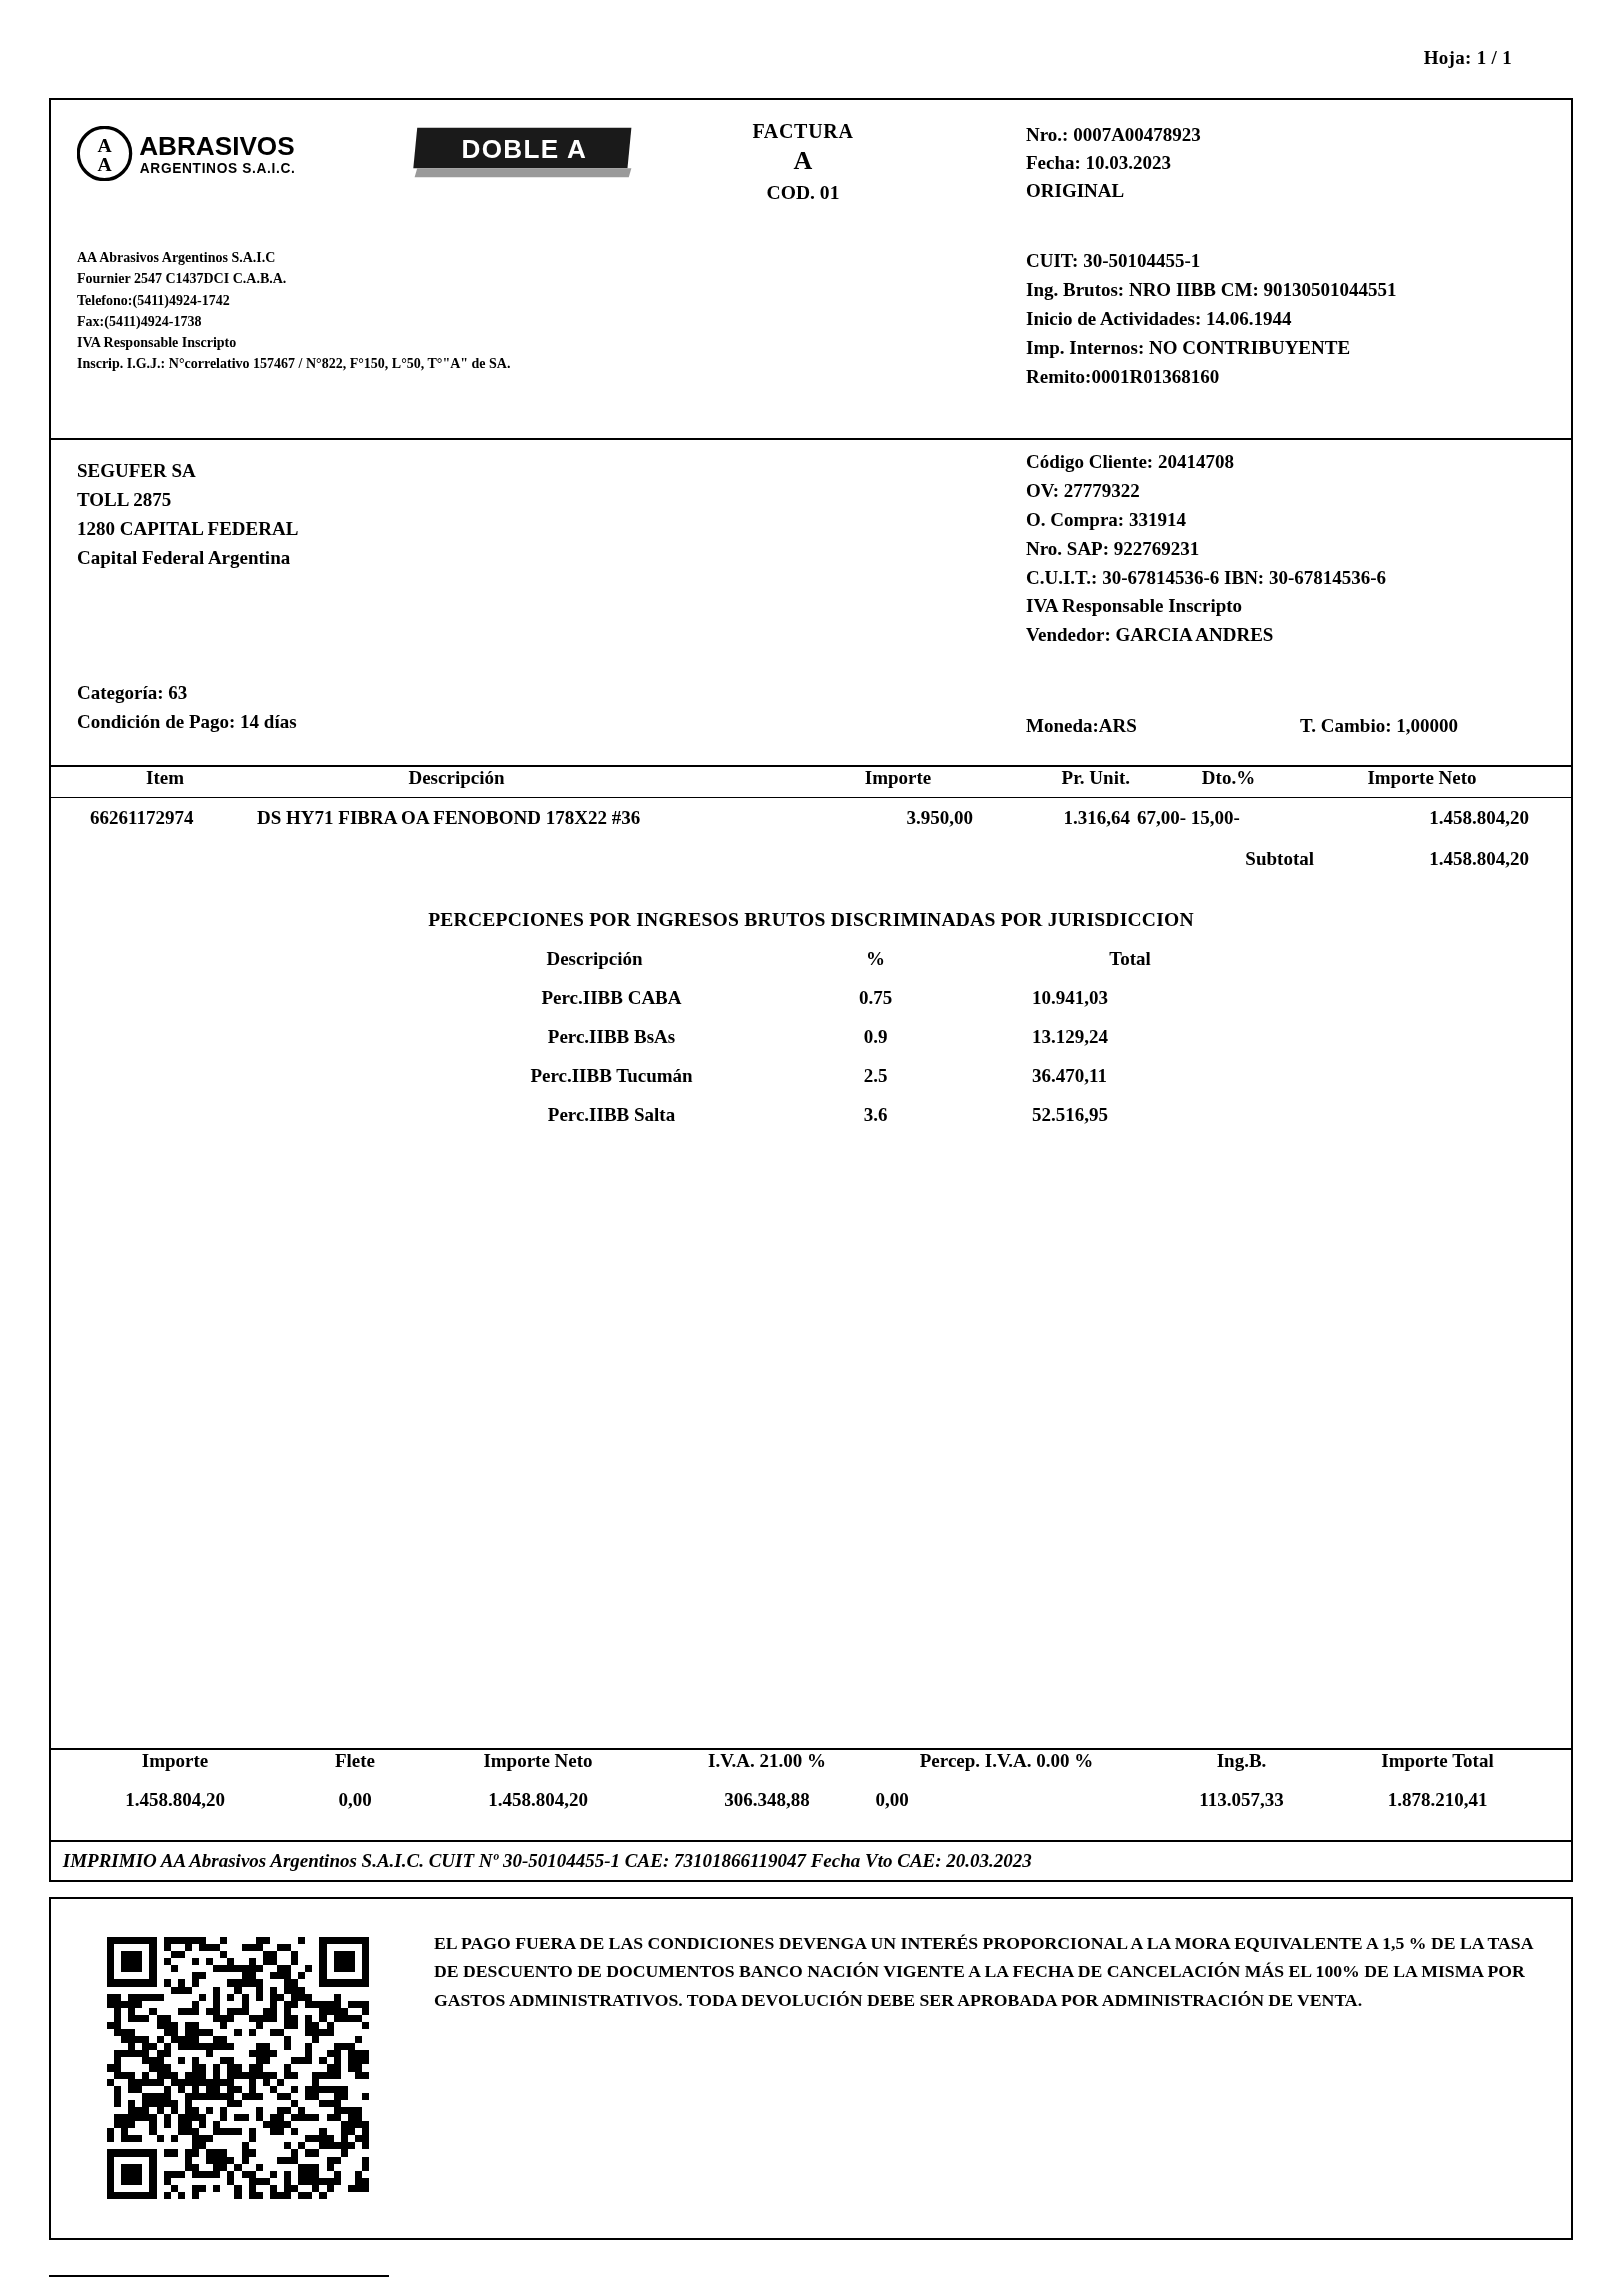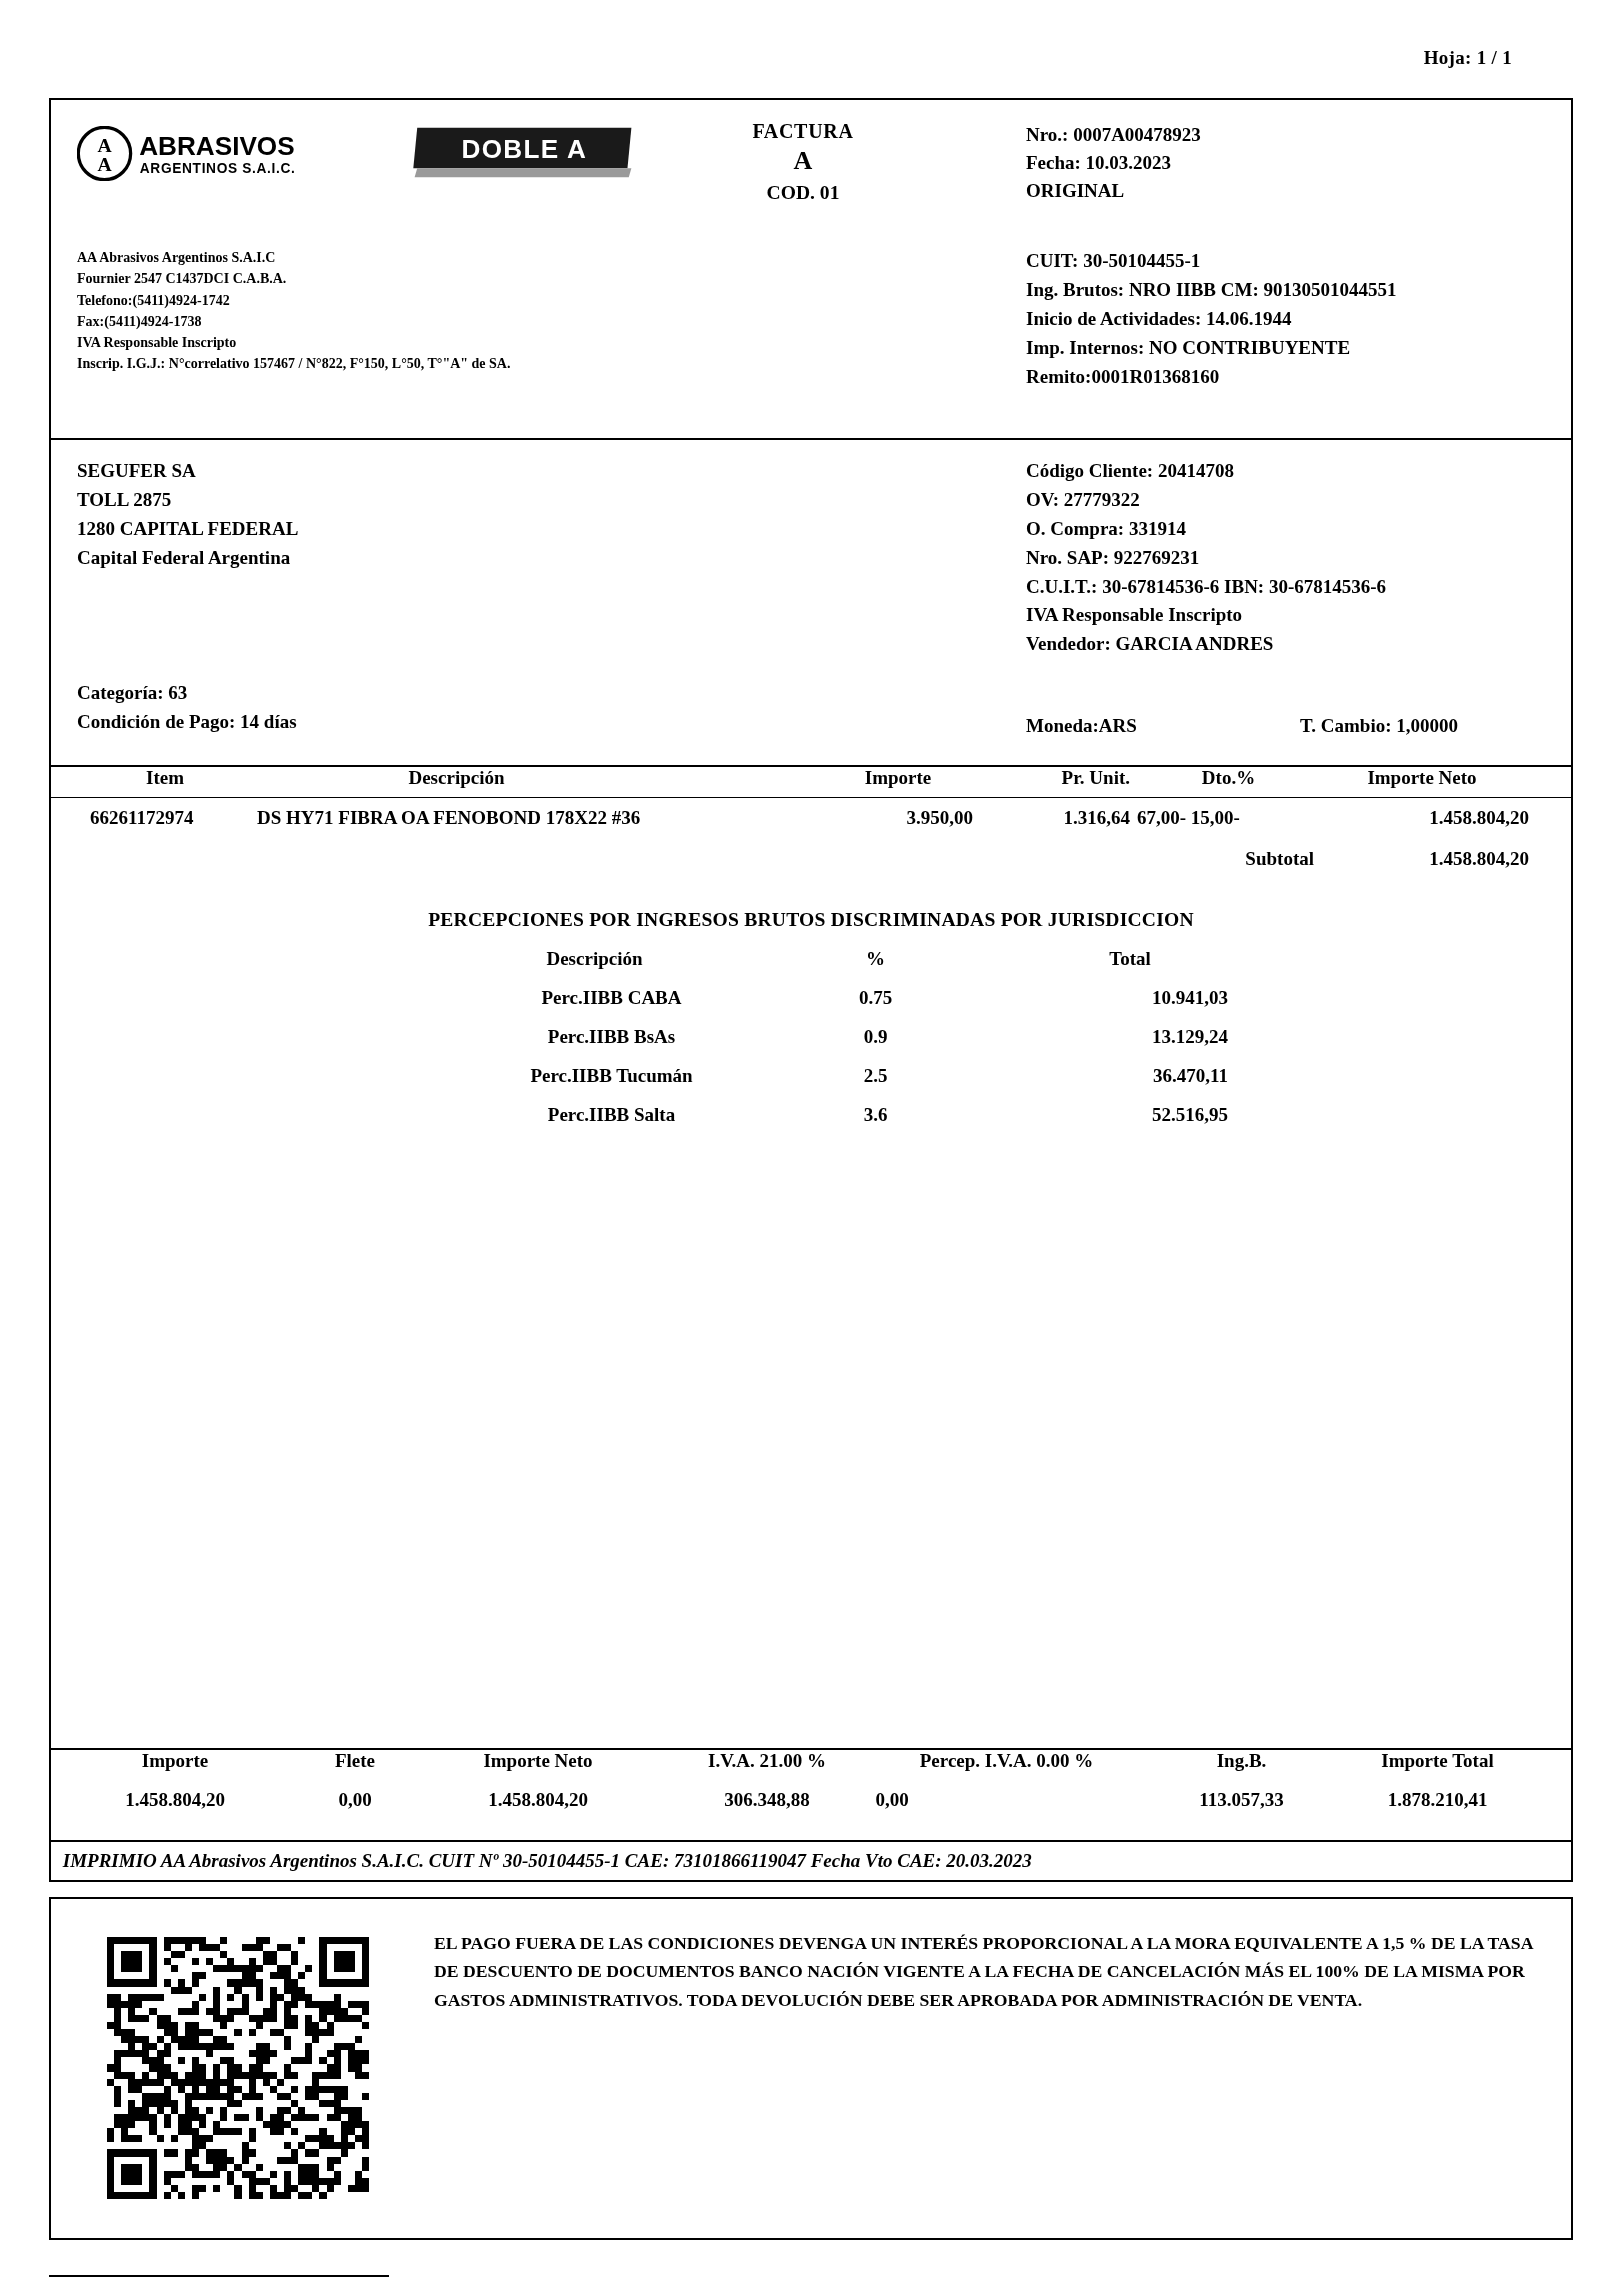--- a/index.html
+++ b/index.html
@@ -126,21 +126,21 @@
     position: absolute;
     left: 26px;
     top: 17px;
     font-size: 19px;
     font-weight: bold;
     line-height: 1.52;
   }
   .cust-right {
     position: absolute;
     left: 975px;
-    top: 17px;
+    top: 8px;
     font-size: 19px;
     font-weight: bold;
     line-height: 1.52;
   }
   .cust-categoria {
     position: absolute;
     left: 26px;
     top: 239px;
     font-size: 19px;
     font-weight: bold;
@@ -234,21 +234,21 @@
     position: relative;
     height: 39px;
   }
   .perc-row div {
     position: absolute;
     font-size: 19px;
     font-weight: bold;
   }
   .perc-desc { left: 423px; width: 275px; text-align: center; }
   .perc-pct  { left: 772px; width: 105px; text-align: center; }
-  .perc-tot  { left: 981px; width: 196px; text-align: right; }
+  .perc-tot  { left: 981px; width: 196px; text-align: left; }
 
   .perc-header .perc-desc { text-align: center; left: 393px; width: 301px;}
   .perc-header .perc-pct  { text-align: center; }
   .perc-header .perc-tot  { text-align: center; }
 
   
   .totals {
     height: 92px;
     border-top: 2px solid #000;
     position: relative;

